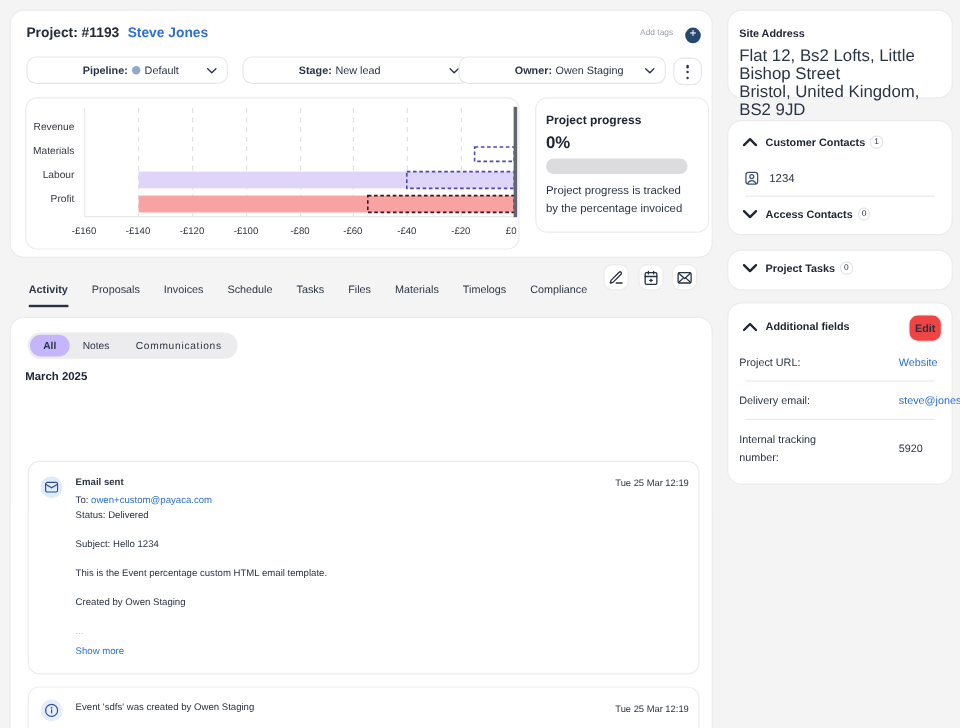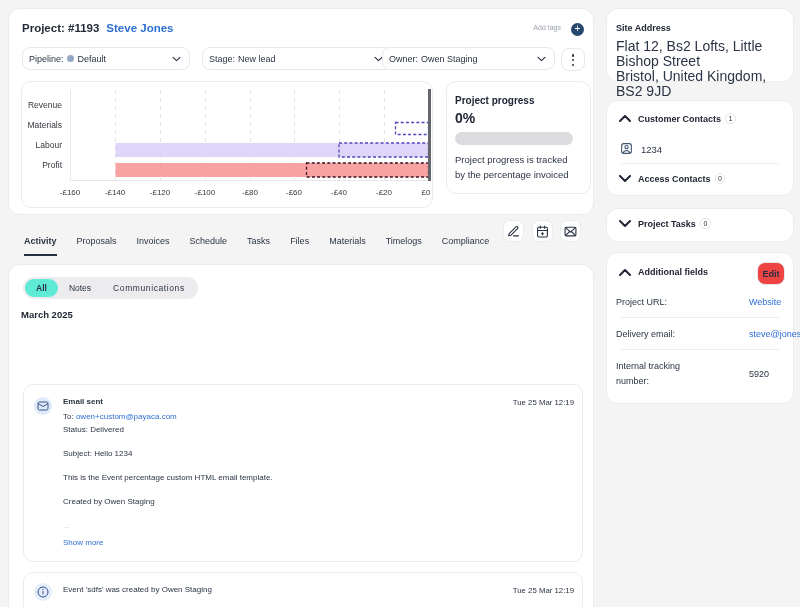--- a/index.html
+++ b/index.html
@@ -23,21 +23,21 @@
 #hdr { left:13px; top:13px; font-size:11.5px; font-weight:bold; }
 #hdr .name { color:#2e6fd0; margin-left:7px; }
 #addtags { right:32px; top:15px; font-size:7px; color:#9ba1ab; }
 #plusbtn { left:562px; top:14px; width:13px; height:13px; border-radius:50%; background:#27486e; color:#fff; font-size:10px; line-height:12px; text-align:center; }
 .dd {
   position:absolute; top:38px; height:23px; background:#fff;
   border:1px solid #e7e7ea; border-radius:8px;
   font-size:9px; display:flex; align-items:center; padding:0 8px 0 6px;
   color:#2b3444;
 }
-.dd b { font-weight:normal; margin-right:3px; }
+.dd b { font-weight:bold; margin-right:3px;margin-left:40px; }
 .dd .chev { margin-left:auto; }
 .dot { display:inline-block; width:7px; height:7px; border-radius:50%; background:#93a9c4; margin-right:4px; }
 #dd1 { left:13px; width:168px; }
 #dd2 { left:193px; width:190px; }
 #dd3 { left:373px; width:173px; }
 #kebab { left:552px; top:39px; width:24px; height:23px; border:1px solid #e7e7ea; border-radius:8px; background:#fff; }
 #kebab span { display:block; width:2.2px; height:2.2px; border-radius:50%; background:#2b3444; margin:2.4px auto 0; }
 #kebab span:first-child { margin-top:5.4px; }
 
 #chartcard { left:12px; top:72px; width:412px; height:127px; border-radius:10px; }
@@ -51,21 +51,21 @@
 #tabs { position:absolute; left:24px; top:236px; display:flex; gap:20px; font-size:9px; color:#2b3444; }
 #tabs .tab { padding-bottom:8px; }
 #tabs .tab.active { font-weight:bold; border-bottom:2px solid #273040; }
 .iconbtn { position:absolute; top:220px; width:21px; height:22px; background:#fff; border:1px solid #ececee; border-radius:7px; display:flex; align-items:center; justify-content:center; }
 
 
 #actcard { left:8px; top:264px; width:586px; height:380px; }
 #pills { position:absolute; left:14px; top:12px; background:#ececee; border-radius:11px; height:22px; display:flex; align-items:center; padding:2px; font-size:8.5px; color:#2b3444; }
 #pills .p { padding:0 11px; line-height:18px; }
 #pills .p:last-child { letter-spacing:0.6px; }
-#pills .p.on { background:#5eead4; border-radius:9px; font-weight:bold; }
+#pills .p.on { background:#c4b5fd; border-radius:9px; font-weight:bold; }
 #march { position:absolute; left:12px; top:44px; font-size:9.5px; font-weight:bold; color:#202634; }
 .tl {
   position:absolute; left:14px; width:560px; background:#fff;
   border:1px solid #ececee; border-radius:10px;
 }
 .tlicon { position:absolute; left:10px; width:18px; height:18px; border-radius:50%; background:#dfeafb; display:flex; align-items:center; justify-content:center; }
 .tldate { position:absolute; right:8px; font-size:7.8px; color:#2b3444; }
 #tl1 { top:68px; height:41px; }
 #tl2 { top:119px; height:178px; }
 #tl3 { top:307px; height:60px; }

